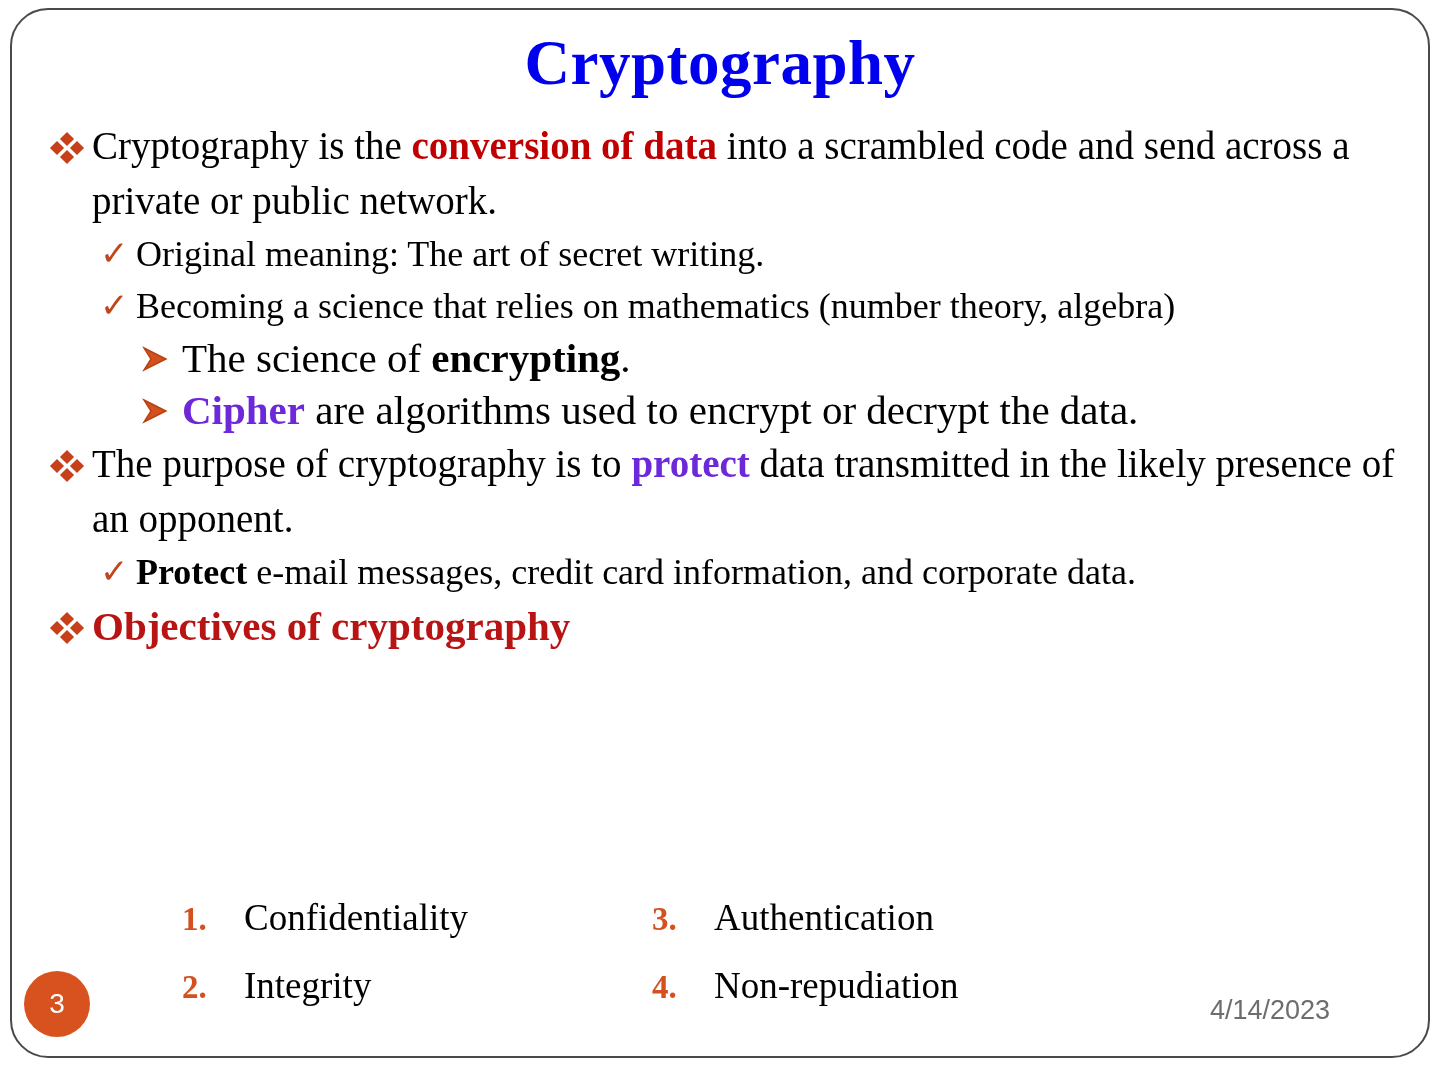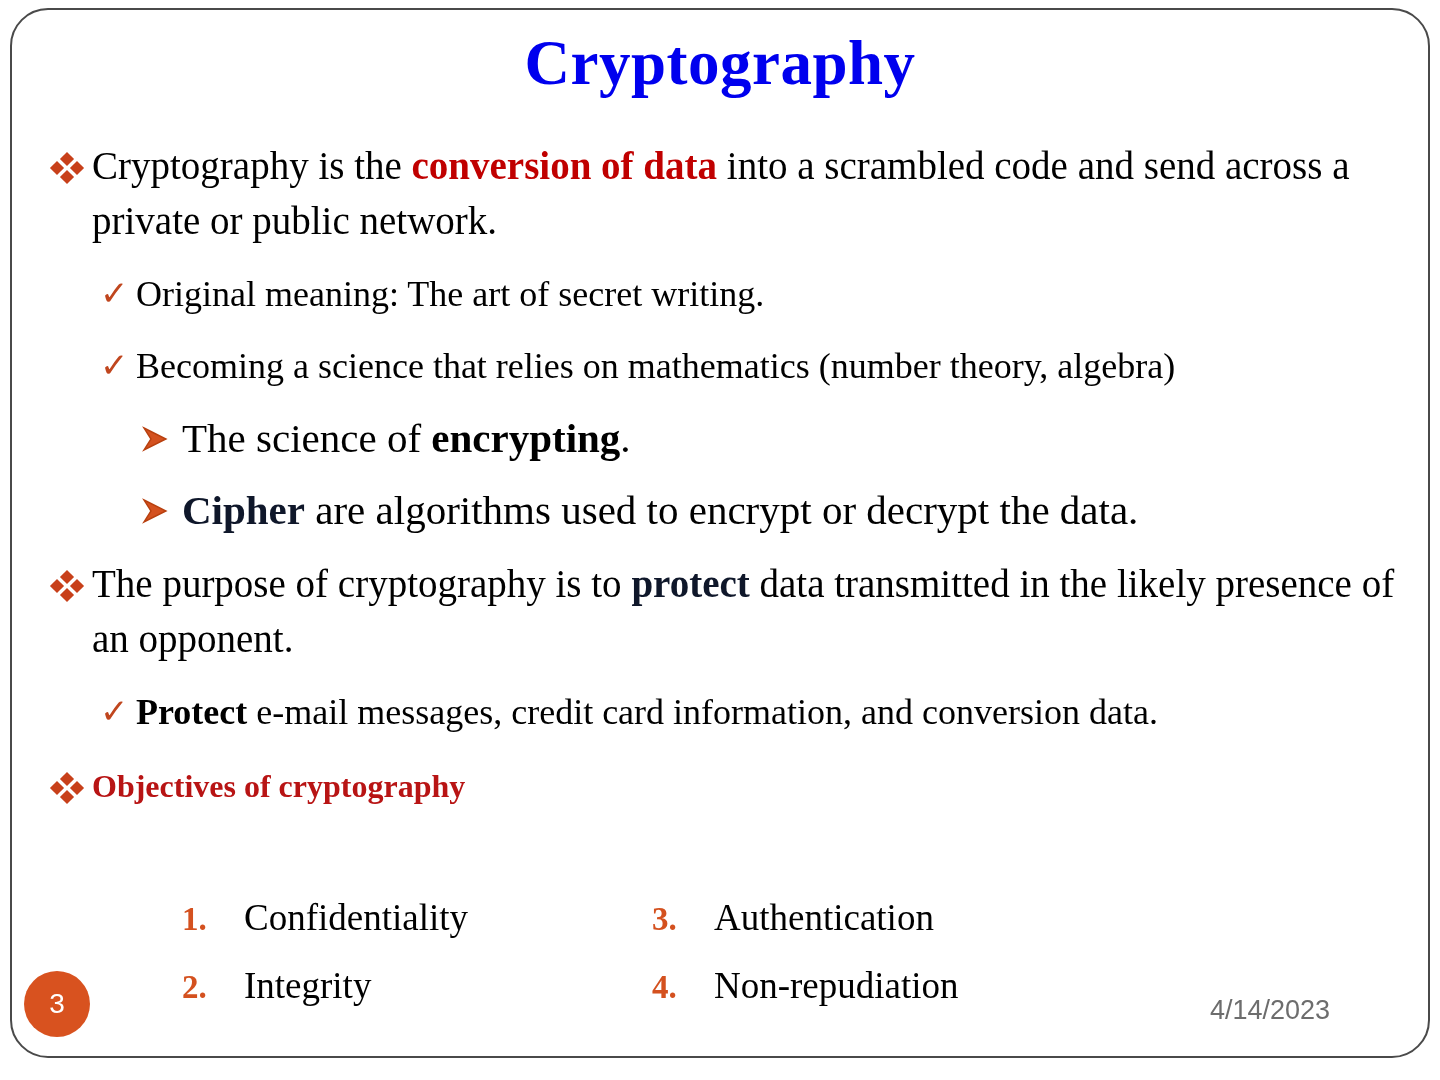--- a/index.html
+++ b/index.html
@@ -56,21 +56,20 @@
     position: absolute;
     left: 0;
     top: 118px;
     width: 1440px;
   }
 
   .row {
     position: relative;
     font-family: "Liberation Serif", serif;
     color: #000000;
-    margin-top: 20px;
   }
 
   
   .lvl1 {
     font-size: 39px;
     line-height: 55px;
     padding-left: 92px;
     padding-right: 18px;
   }
   
@@ -123,25 +122,25 @@
     height: 10px;
     background: #c8401a;
     transform: rotate(45deg);
   }
   .dia.d-top    { left: 10px; top: 0px; }
   .dia.d-left   { left: 0px;  top: 9px; }
   .dia.d-right  { left: 20px; top: 9px; }
   .dia.d-bottom { left: 10px; top: 18px; }
 
   .red-bold   { color: #c00000; font-weight: bold; }
-  .dkred-bold { color: #0f172a; font-weight: bold; }
+  .dkred-bold { color: #6d28d9; font-weight: bold; }
   .blk-bold   { color: #000000; font-weight: bold; }
 
   .row-objectives {
-    font-size: 32px;
+    font-size: 41px;
     line-height: 56px;
     padding-left: 92px;
     color: #b81414;
     font-weight: bold;
   }
 
   
   #objectives-grid {
     position: absolute;
     left: 182px;
@@ -251,21 +250,21 @@
     <div class="row lvl1">
       <span class="marker mk-diamond">
         <span class="dia d-top"></span>
         <span class="dia d-left"></span>
         <span class="dia d-right"></span>
         <span class="dia d-bottom"></span>
       </span><span>The purpose of cryptography is to </span><span class="dkred-bold">protect</span><span> data transmitted in the likely presence of an opponent.</span>
     </div>
 
     <div class="row lvl2">
-      <span class="marker mk-check">✓</span><span class="blk-bold">Protect</span><span> e-mail messages, credit card information, and conversion data.</span>
+      <span class="marker mk-check">✓</span><span class="blk-bold">Protect</span><span> e-mail messages, credit card information, and corporate data.</span>
     </div>
 
     <div class="row row-objectives">
       <span class="marker mk-diamond">
         <span class="dia d-top"></span>
         <span class="dia d-left"></span>
         <span class="dia d-right"></span>
         <span class="dia d-bottom"></span>
       </span><span>Objectives of cryptography</span>
     </div>

